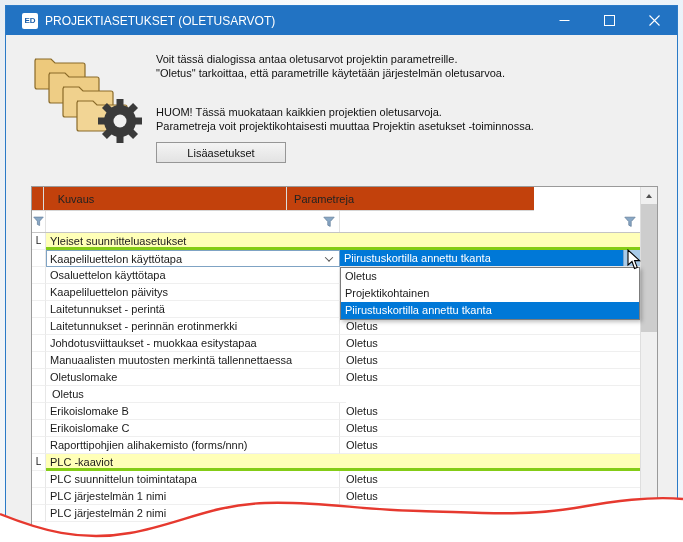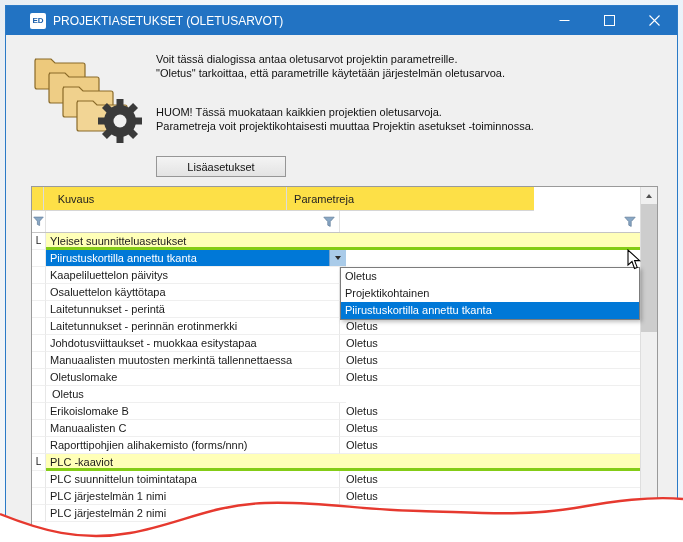--- a/index.html
+++ b/index.html
@@ -6,43 +6,43 @@
   html,body { width:683px; height:542px; overflow:hidden; }
   body { font-family:"Liberation Sans", sans-serif; position:relative; background:#fff; }
 
   .desktop { position:absolute; inset:0;
     background:linear-gradient(115deg,#e7edf3 0%,#fbfdfe 40%,#eaf2f9 75%,#f2f7fb 100%); }
 
   .window { position:absolute; left:5px; top:5px; width:673px; height:532px;
     background:#f0f0f0; border:1px solid #2a7ac7; }
 
   .titlebar { height:29px; background:#2273c3; display:flex; align-items:center; }
-  .app-icon { width:16px; height:16px; margin-left:24px; background:#fff; border-radius:2px;
+  .app-icon { width:16px; height:16px; margin-left:16px; background:#fff; border-radius:2px;
     color:#1b5faa; font-size:8px; font-weight:bold; display:flex; align-items:center; justify-content:center; }
   .title { color:#fff; font-size:12px; margin-left:7px; flex:1; white-space:nowrap; }
   .win-controls { display:flex; height:29px; }
   .win-btn { width:45px; height:29px; display:flex; align-items:center; justify-content:center; }
 
   .content { position:relative; height:502px;text-decoration:underline; }
 
   
   .pictogram { position:absolute; left:26px; top:16px; width:116px; height:96px; }
 
   .intro { position:absolute; left:150px; top:18px; font-size:11px; color:#111; line-height:13.5px; }
   .intro .gap { margin-top:26px; }
 
-  .adv-btn { position:absolute; left:150px; top:121px; width:130px; height:21px;
+  .adv-btn { position:absolute; left:150px; top:107px; width:130px; height:21px;
     background:linear-gradient(#f4f4f4,#e3e3e3); border:1px solid #969696;
     font-family:"Liberation Sans", sans-serif; font-size:11px; color:#111; }
 
   
   .table { position:absolute; left:25px; top:151px; width:627px; height:352px;
     background:#fff; border:1px solid #9a9a9a; overflow:hidden; }
 
-  .thead { display:flex; height:24px; width:502px; border-bottom:1px solid #d6d6d6; background:#fde047; }
+  .thead { display:flex; height:24px; width:502px; border-bottom:1px solid #d6d6d6; background:#c2410c; }
   .hcell { font-size:11px; color:#222; display:flex; align-items:center; }
   .h-marker { width:14px; border-right:1px solid #dcdcdc; }
   .h-kuvaus { width:294px; padding-left:14px; border-right:1px solid #dcdcdc; }
   .h-value  { width:300px; padding-left:7px; }
 
   .tfilter { display:flex; height:22px; width:608px; border-bottom:1px solid #c4c4c4; background:#fff; }
   .fcell { display:flex; align-items:center; }
   .f-marker { width:14px; justify-content:center; border-right:1px solid #e2e2e2; }
   .f-kuvaus { width:294px; justify-content:flex-end; padding-right:4px; border-right:1px solid #e2e2e2; }
   .f-value  { width:300px; justify-content:flex-end; padding-right:4px; }
@@ -182,39 +182,43 @@
           </div>
         </div>
 
         <div id="table-rows">
             <div class="trow">
               <div class="cell c-marker">L</div>
               <div class="cell c-section">Yleiset suunnitteluasetukset</div>
             </div>
             <div class="trow">
               <div class="cell c-marker"></div>
+              <div class="cell c-kuvaus combo-edit">
+                <span class="combo-edit-text">Kaapeliluettelon käyttötapa</span>
+                <span class="chevron"></span>
+              </div>
               <div class="cell c-value combo-value">
                 <span class="sel-band">Piirustuskortilla annettu tkanta</span>
                 <span class="drop-btn">
                   <span class="tri-down"></span>
                 </span>
               </div>
             </div>
             <div class="trow">
               <div class="cell c-marker"></div>
+              <div class="cell c-kuvaus">Osaluettelon käyttötapa</div>
+              <div class="cell c-value"></div>
+            </div>
+            <div class="trow">
+              <div class="cell c-marker"></div>
               <div class="cell c-kuvaus">Kaapeliluettelon päivitys</div>
               <div class="cell c-value"></div>
             </div>
             <div class="trow">
               <div class="cell c-marker"></div>
-              <div class="cell c-kuvaus">Osaluettelon käyttötapa</div>
-              <div class="cell c-value"></div>
-            </div>
-            <div class="trow">
-              <div class="cell c-marker"></div>
               <div class="cell c-kuvaus">Laitetunnukset - perintä</div>
               <div class="cell c-value"></div>
             </div>
             <div class="trow">
               <div class="cell c-marker"></div>
               <div class="cell c-kuvaus">Laitetunnukset - perinnän erotinmerkki</div>
               <div class="cell c-value">Oletus</div>
             </div>
             <div class="trow">
               <div class="cell c-marker"></div>
@@ -235,21 +239,21 @@
               <div class="cell c-marker"></div>
               <div class="cell c-value">Oletus</div>
             </div>
             <div class="trow">
               <div class="cell c-marker"></div>
               <div class="cell c-kuvaus">Erikoislomake B</div>
               <div class="cell c-value">Oletus</div>
             </div>
             <div class="trow">
               <div class="cell c-marker"></div>
-              <div class="cell c-kuvaus">Manuaalisten C</div>
+              <div class="cell c-kuvaus">Erikoislomake C</div>
               <div class="cell c-value">Oletus</div>
             </div>
             <div class="trow">
               <div class="cell c-marker"></div>
               <div class="cell c-kuvaus">Raporttipohjien alihakemisto (forms/nnn)</div>
               <div class="cell c-value">Oletus</div>
             </div>
             <div class="trow">
               <div class="cell c-marker">L</div>
               <div class="cell c-section">PLC -kaaviot</div>

